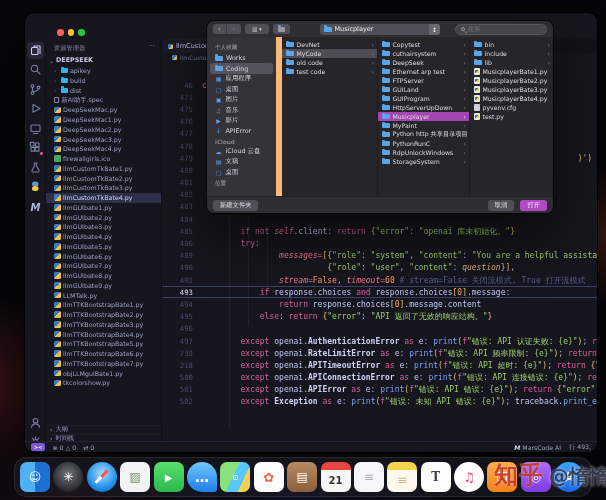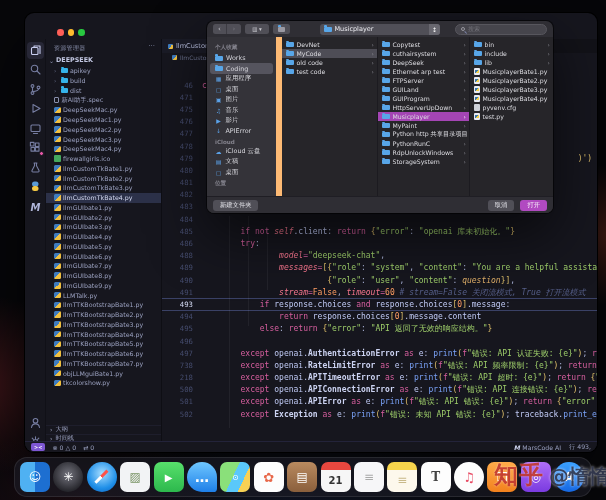--- a/index.html
+++ b/index.html
@@ -53,21 +53,21 @@
   .crumbs{position:absolute;left:137px;top:40px;width:435px;height:9px;display:flex;align-items:center;gap:3px;
        padding-left:10px;font-size:6px;color:#6d7390}
   .mini-py{width:5px;height:5px;border-radius:1px;background:linear-gradient(135deg,#3f7cbf 50%,#f0c040 50%);flex:none}
   .code{position:absolute;left:137px;top:66px;width:435px;height:380px;overflow:hidden}
   .crow{display:flex;height:12.2px;align-items:center}
   .crow .num{width:40px;text-align:right;padding-right:9px;font-family:"DejaVu Sans Mono","Liberation Mono",monospace;
        font-size:7.3px;color:#454c6e;flex:none}
   .crow .ln{font-family:"DejaVu Sans Mono","Liberation Mono",monospace;font-size:8px;white-space:pre;color:#c0caf5}
   .crow.active{box-shadow:inset 0 1px 0 #3a4166,inset 0 -1px 0 #3a4166}
   .crow.active .num{color:#d5dbf5}
-  .k{color:#d75f9f}.s{color:#9ece6a}.c{color:#565f89;font-style:italic}.o{color:#ff9e64}
+  .k{color:#d75f9f}.s{color:#9ece6a}.c{color:#565f89;}.o{color:#ff9e64}
   .v{color:#c0caf5}.p{color:#a9b1d6}.i{color:#f7768e;font-style:italic}.q{color:#e0af68;font-style:italic}
   .f{color:#73daca}.b{color:#7aa2f7}.g{color:#e0c06a}.e{color:#ccd3f2;font-weight:bold}
   .ig{position:absolute;width:1px;background:rgba(255,255,255,.055)}
   
   .status{position:absolute;left:0;bottom:0;width:100%;height:11px;background:#16161e;border-top:1px solid #23233a;
        display:flex;align-items:center;font-size:6.2px;color:#9aa0bf;padding:0 6px;gap:7px}
   .st-remote{background:#7e57d4;color:#fff;border-radius:2px;font-size:5px;padding:1px 3px;font-weight:bold}
   .st-right{margin-left:auto;display:flex;gap:8px;align-items:center}
   .mars-m{font-style:italic;font-weight:bold;color:#cdd3ee}
   
@@ -463,24 +463,20 @@
       </div>
       <div class="crow">
         <span class="num">485</span>
         <span class="ln"><span class="v">        </span><span class="k">if</span><span class="v"> </span><span class="k">not</span><span class="v"> </span><span class="i">self</span><span class="v">.client</span><span class="p">: </span><span class="k">return</span><span class="v"> </span><span class="g">{</span><span class="s">"error"</span><span class="p">: </span><span class="s">"openai 库未初始化。"</span><span class="g">}</span></span>
       </div>
       <div class="crow">
         <span class="num">486</span>
         <span class="ln"><span class="v">        </span><span class="k">try</span><span class="p">:</span></span>
       </div>
       <div class="crow">
-        <span class="num">488</span>
-        <span class="ln"><span class="v">                </span><span class="i">model</span><span class="k">=</span><span class="s">"deepseek-chat"</span><span class="p">,</span></span>
-      </div>
-      <div class="crow">
         <span class="num">489</span>
         <span class="ln"><span class="v">                </span><span class="i">messages</span><span class="k">=</span><span class="g">[{</span><span class="s">"role"</span><span class="p">: </span><span class="s">"system"</span><span class="p">, </span><span class="s">"content"</span><span class="p">: </span><span class="s">"You are a helpful assistant."</span></span>
       </div>
       <div class="crow">
         <span class="num">490</span>
         <span class="ln"><span class="v">                          </span><span class="g">{</span><span class="s">"role"</span><span class="p">: </span><span class="s">"user"</span><span class="p">, </span><span class="s">"content"</span><span class="p">: </span><span class="q">question</span><span class="g">}]</span><span class="p">,</span></span>
       </div>
       <div class="crow">
         <span class="num">491</span>
         <span class="ln"><span class="v">                </span><span class="i">stream</span><span class="k">=</span><span class="o">False</span><span class="p">, </span><span class="i">timeout</span><span class="k">=</span><span class="o">60</span><span class="v"> </span><span class="c"># stream=False 关闭流模式, True 打开流模式</span></span>

